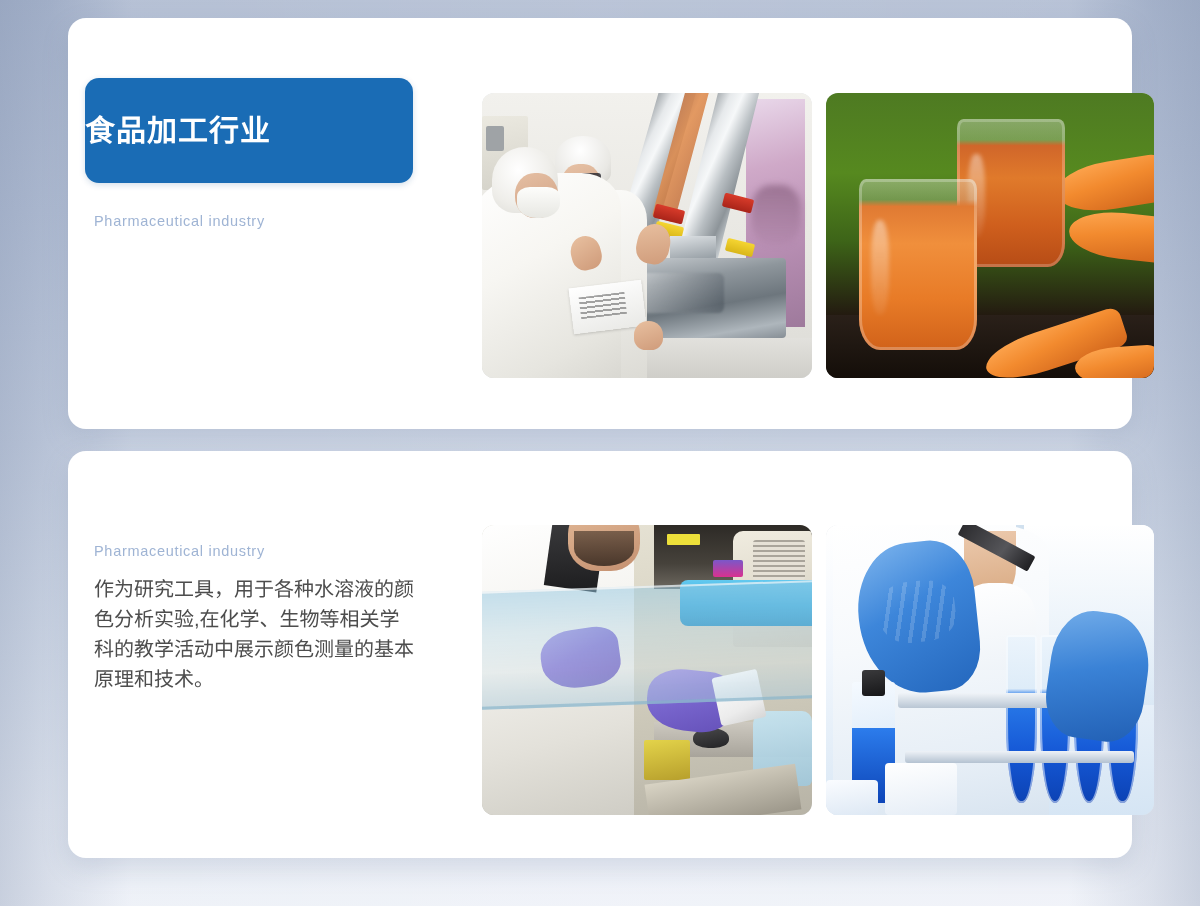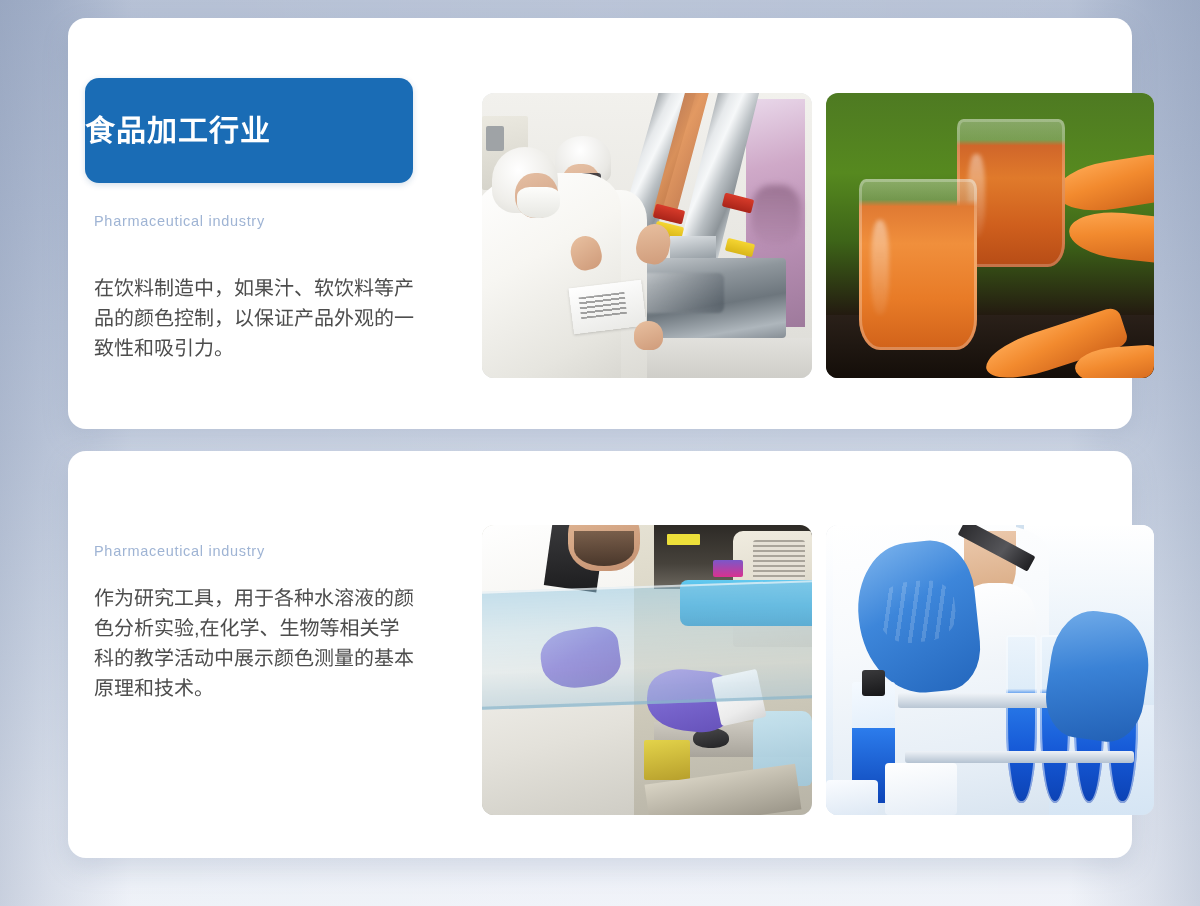--- a/index.html
+++ b/index.html
@@ -90,21 +90,21 @@
   }
 
   .body-text {
     margin-left: 9px;
     color: #4d4d4d;
     font-size: 20px;
     line-height: 30px;
     width: 322px;
   }
   #card-0 .body-text { margin-top: 44px; }
-  #card-1 .body-text { margin-top: 24px; }
+  #card-1 .body-text { margin-top: 15px; }
 
   
   .photo {
     position: absolute;
     border-radius: 12px;
     overflow: hidden;
     background: #dfe3e8;
   }
   #card-0 .photo { top: 59px;  height: 285px; }
   #card-1 .photo { top: 58px;  height: 290px; }
@@ -503,21 +503,20 @@
   <div class="bg-vignette"></div>
 
   <section class="card" id="card-0">
     <div class="card-inner">
 
       <div class="text-col">
         <div class="badge">
           <span class="badge-title">食品加工行业</span>
         </div>
         <div class="subtitle">Pharmaceutical industry</div>
-        <p class="body-text">在饮料制造中，如果汁、软饮料等产品的颜色控制，以保证产品外观的一致性和吸引力。</p>
       </div>
 
       <figure class="photo left">
         <div class="ph-layer p1-bg"></div>
         <div class="p1-cab"></div>
         <div class="p1-window"></div>
         <div class="p1-duct-a"></div>
         <div class="p1-duct-c"></div>
         <div class="p1-duct-b"></div>
         <div class="p1-clamp-red1"></div>

